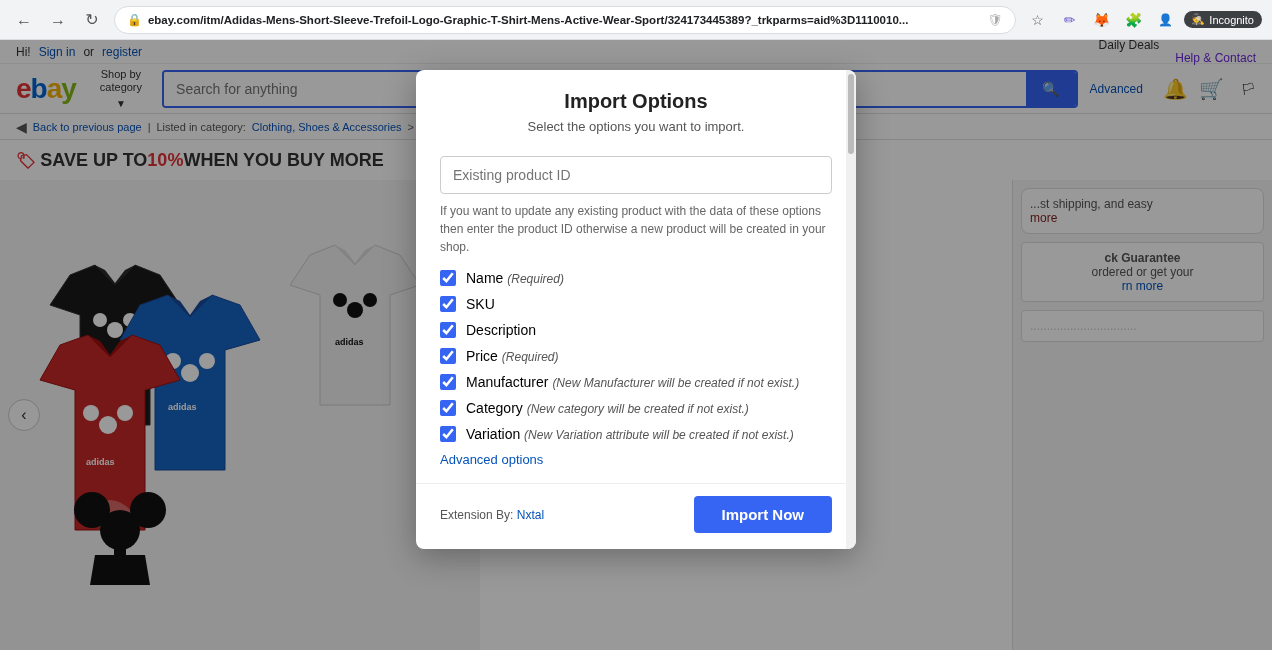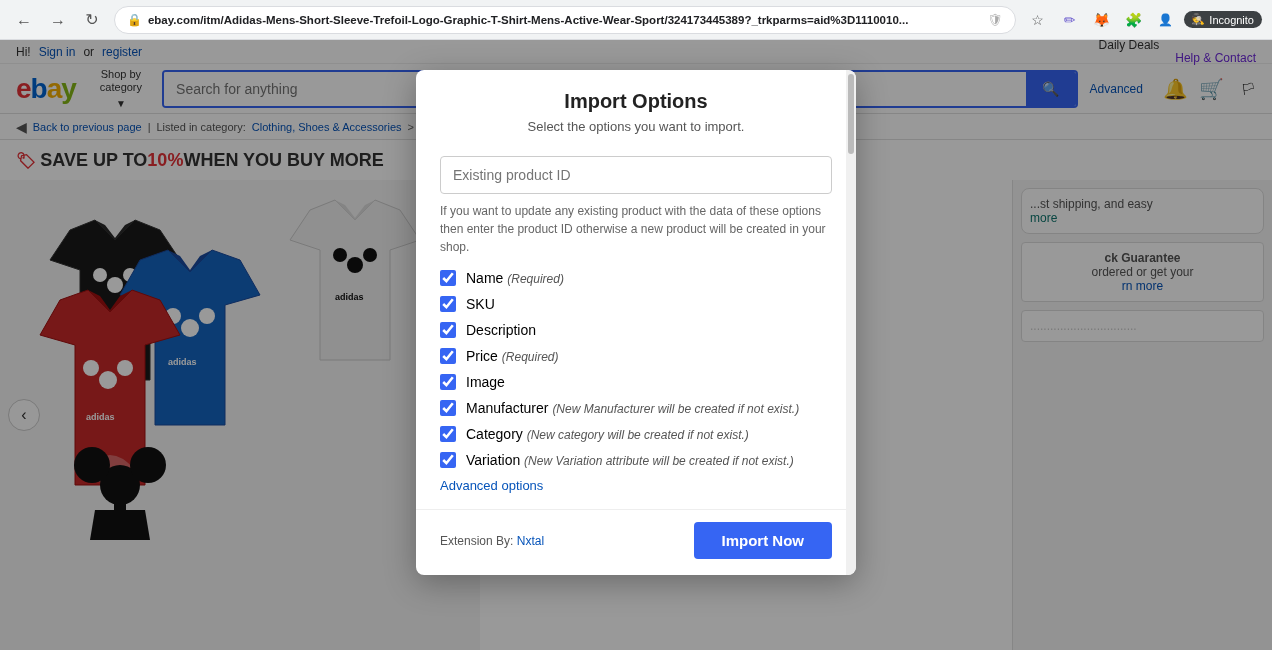--- a/index.html
+++ b/index.html
@@ -125,21 +125,21 @@
     
     .product-images {
       width: 480px;
       background: #f5f5f5;
       position: relative;
       overflow: hidden;
       flex-shrink: 0;
     }
     .tshirt-display {
       width: 100%; height: 100%;
-      display: flex; justify-content: center;
+      display: flex; align-items: center; justify-content: center;
       position: relative;
     }
     
     .shirt-group { position: relative; width: 420px; height: 380px; }
 
     
     .product-details {
       flex: 1;
       padding: 12px 16px;
       overflow: hidden;
@@ -486,21 +486,21 @@
       </div>
       <div class="product-row">
         <span class="product-label">Price:</span>
         <span class="product-value price-now">US $...</span>
       </div>
     </div>
 
     <div class="right-panels">
       <div style="background:#fff; padding:8px; margin-bottom:8px; font-size:12px; color:#555; border:1px solid #ddd; border-radius:8px;">
         <span>...st shipping, and easy</span><br>
-        <a style="color:#0f766e; cursor:pointer;">more</a>
+        <a style="color:#7f1d1d; cursor:pointer;">more</a>
       </div>
       <div style="background:#fff; padding:8px; margin-bottom:8px; font-size:12px; color:#555; border:1px solid #ddd; border-radius:4px;text-align:center;">
         <strong>ck Guarantee</strong><br>
         <span>ordered or get your</span><br>
         <a style="color:#0654ba; cursor:pointer;">rn more</a>
       </div>
       <div style="background:#fff; padding:8px; font-size:12px; border:1px solid #ddd; border-radius:4px; color:#ccc;">
         ................................
       </div>
     </div>
@@ -532,24 +532,20 @@
         <input type="checkbox" class="option-checkbox" id="opt-desc" checked="" style="">
         <label for="opt-desc">Description</label>
       </div>
       <div class="option-row">
         <input type="checkbox" class="option-checkbox" id="opt-price" checked="" style="">
         <label for="opt-price">
           <span>Price </span><span class="option-label-req">(Required)</span>
         </label>
       </div>
       <div class="option-row">
-        <input type="checkbox" class="option-checkbox" id="opt-image" checked="" style="">
-        <label for="opt-image">Image</label>
-      </div>
-      <div class="option-row">
         <input type="checkbox" class="option-checkbox" id="opt-mfr" checked="" style="">
         <label for="opt-mfr">
           <span>Manufacturer </span><span class="option-label-note">(New Manufacturer will be created if not exist.)</span>
         </label>
       </div>
       <div class="option-row">
         <input type="checkbox" class="option-checkbox" id="opt-cat" checked="" style="">
         <label for="opt-cat">
           <span>Category </span><span class="option-label-note">(New category will be created if not exist.)</span>
         </label>

